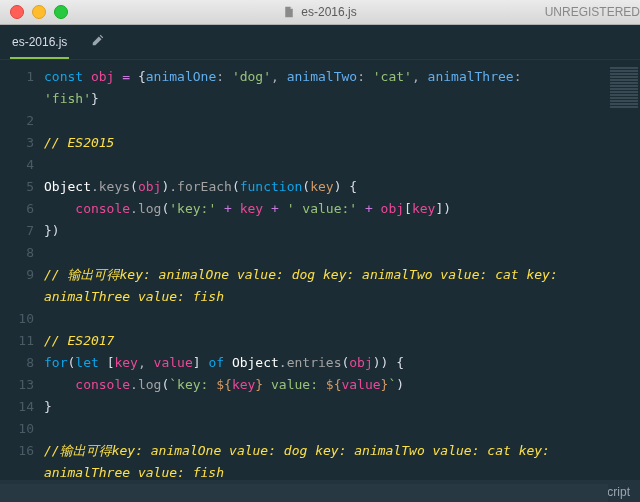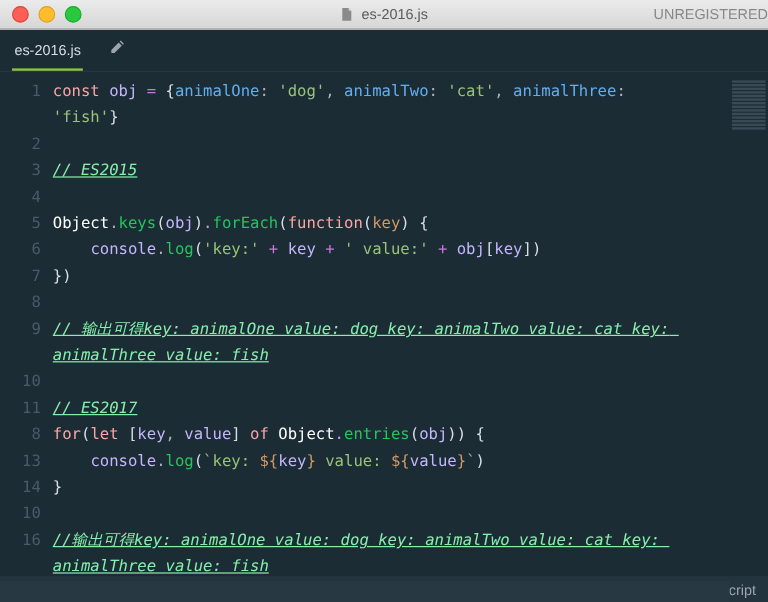--- a/index.html
+++ b/index.html
@@ -17,30 +17,30 @@
 .tabdirty{padding:8px 2px;}
 .body{display:flex;height:420px;position:relative;}
 .gutter{width:34px;text-align:right;padding-right:10px;padding-top:6px;font:13px/22px Menlo,Consolas,monospace;color:#4b5b66;user-select:none;}
 .code{flex:1;padding-top:6px;font:13px/22px Menlo,Consolas,monospace;white-space:pre-wrap;padding-right:50px;}
 .minimap{width:32px;background:#1c2c35;border-left:0;padding-top:6px;}
 .minimap div{height:2px;margin:1px 2px;background:#3a4a54;}
 .hl{background:#273843;display:block;margin-left:-44px;padding-left:44px;margin-right:-50px;padding-right:50px;}
 .statusbar{height:24px;background:#24343f;display:flex;align-items:center;font-size:12px;color:#9aa5ad;padding:0 10px;gap:24px;}
 .statusbar .sp{flex:1;}
 
-.kw{color:#fca5a5;} 
-.id{color:#c4b5fd;text-align:center;}
-.fn{color:#22c55e;}
+.kw{color:#0ea5e9;} 
+.id{color:#ec4899;text-align:center;}
+.fn{color:#a3a3a3;}
 .obj{color:#ffffff;}
 .str{color:#98c379;margin-top:26px;}
 .punc{color:#abb2bf;}
 .op{color:#c678dd;}
 .prop{color:#61afef;margin-top:20px;}
 .num{color:#d19a66;}
-.cmt{color:#86efac;font-style:italic;text-decoration:underline;}
+.cmt{color:#fde047;font-style:italic;}
 .br{color:#d8dee9;}
 .paren{color:#d8dee9;}
 .tmpl{color:#98c379;}
 .tmplv{color:#d19a66;}
 .pencil{width:14px;height:14px;}
 </style>
 </head>
 <body>
 
 <div class="titlebar">

